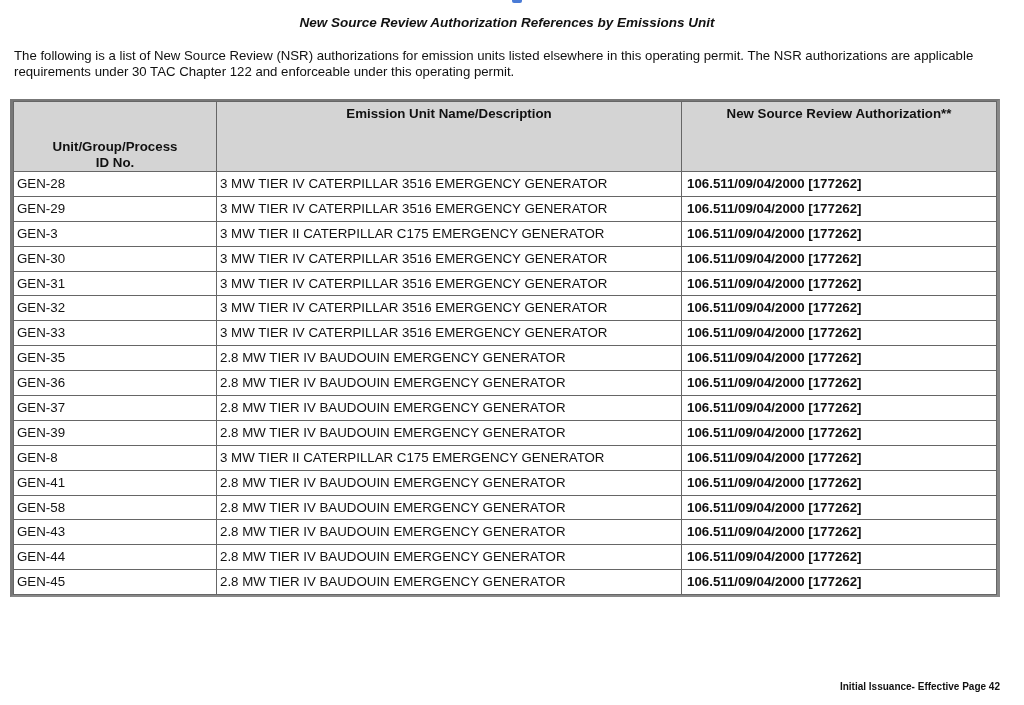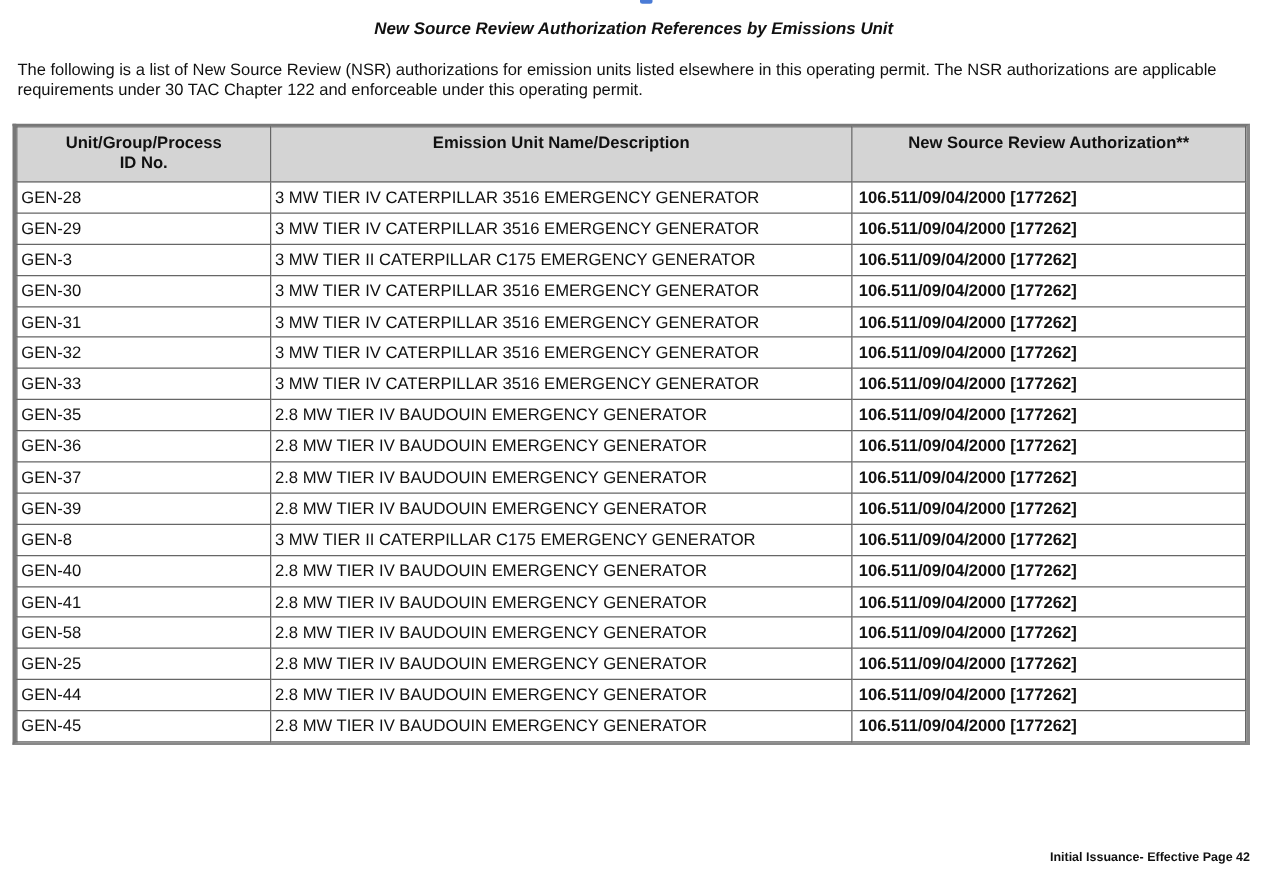--- a/index.html
+++ b/index.html
@@ -105,21 +105,21 @@
 
 <div class="table-wrap">
   <table>
     <colgroup>
       <col class="c1">
         <col class="c2">
         <col class="c3">
     </colgroup>
     <thead>
       <tr>
-        <th><span style="display:inline-block;width:140px;">Unit/Group/Process ID No.</span></th>
+        <th><span style="display:inline-block;width:140px;margin-top:33px;">Unit/Group/Process ID No.</span></th>
         <th>Emission Unit Name/Description</th>
         <th>New Source Review Authorization**</th>
       </tr>
     </thead>
     <tbody id="table-body">
     <tr>
           <td class="c1">GEN-28</td>
           <td class="c2">3 MW TIER IV CATERPILLAR 3516 EMERGENCY GENERATOR</td>
           <td class="c3">106.511/09/04/2000 [177262]</td>
         </tr>
@@ -172,36 +172,31 @@
           <td class="c1">GEN-39</td>
           <td class="c2">2.8 MW TIER IV BAUDOUIN EMERGENCY GENERATOR</td>
           <td class="c3">106.511/09/04/2000 [177262]</td>
         </tr>
         <tr>
           <td class="c1">GEN-8</td>
           <td class="c2">3 MW TIER II CATERPILLAR C175 EMERGENCY GENERATOR</td>
           <td class="c3">106.511/09/04/2000 [177262]</td>
         </tr>
         <tr>
-          <td class="c1">GEN-40</td>
-          <td class="c2">2.8 MW TIER IV BAUDOUIN EMERGENCY GENERATOR</td>
-          <td class="c3">106.511/09/04/2000 [177262]</td>
-        </tr>
-        <tr>
           <td class="c1">GEN-41</td>
           <td class="c2">2.8 MW TIER IV BAUDOUIN EMERGENCY GENERATOR</td>
           <td class="c3">106.511/09/04/2000 [177262]</td>
         </tr>
         <tr>
           <td class="c1">GEN-58</td>
           <td class="c2">2.8 MW TIER IV BAUDOUIN EMERGENCY GENERATOR</td>
           <td class="c3">106.511/09/04/2000 [177262]</td>
         </tr>
         <tr>
-          <td class="c1">GEN-25</td>
+          <td class="c1">GEN-43</td>
           <td class="c2">2.8 MW TIER IV BAUDOUIN EMERGENCY GENERATOR</td>
           <td class="c3">106.511/09/04/2000 [177262]</td>
         </tr>
         <tr>
           <td class="c1">GEN-44</td>
           <td class="c2">2.8 MW TIER IV BAUDOUIN EMERGENCY GENERATOR</td>
           <td class="c3">106.511/09/04/2000 [177262]</td>
         </tr>
         <tr>
           <td class="c1">GEN-45</td>

